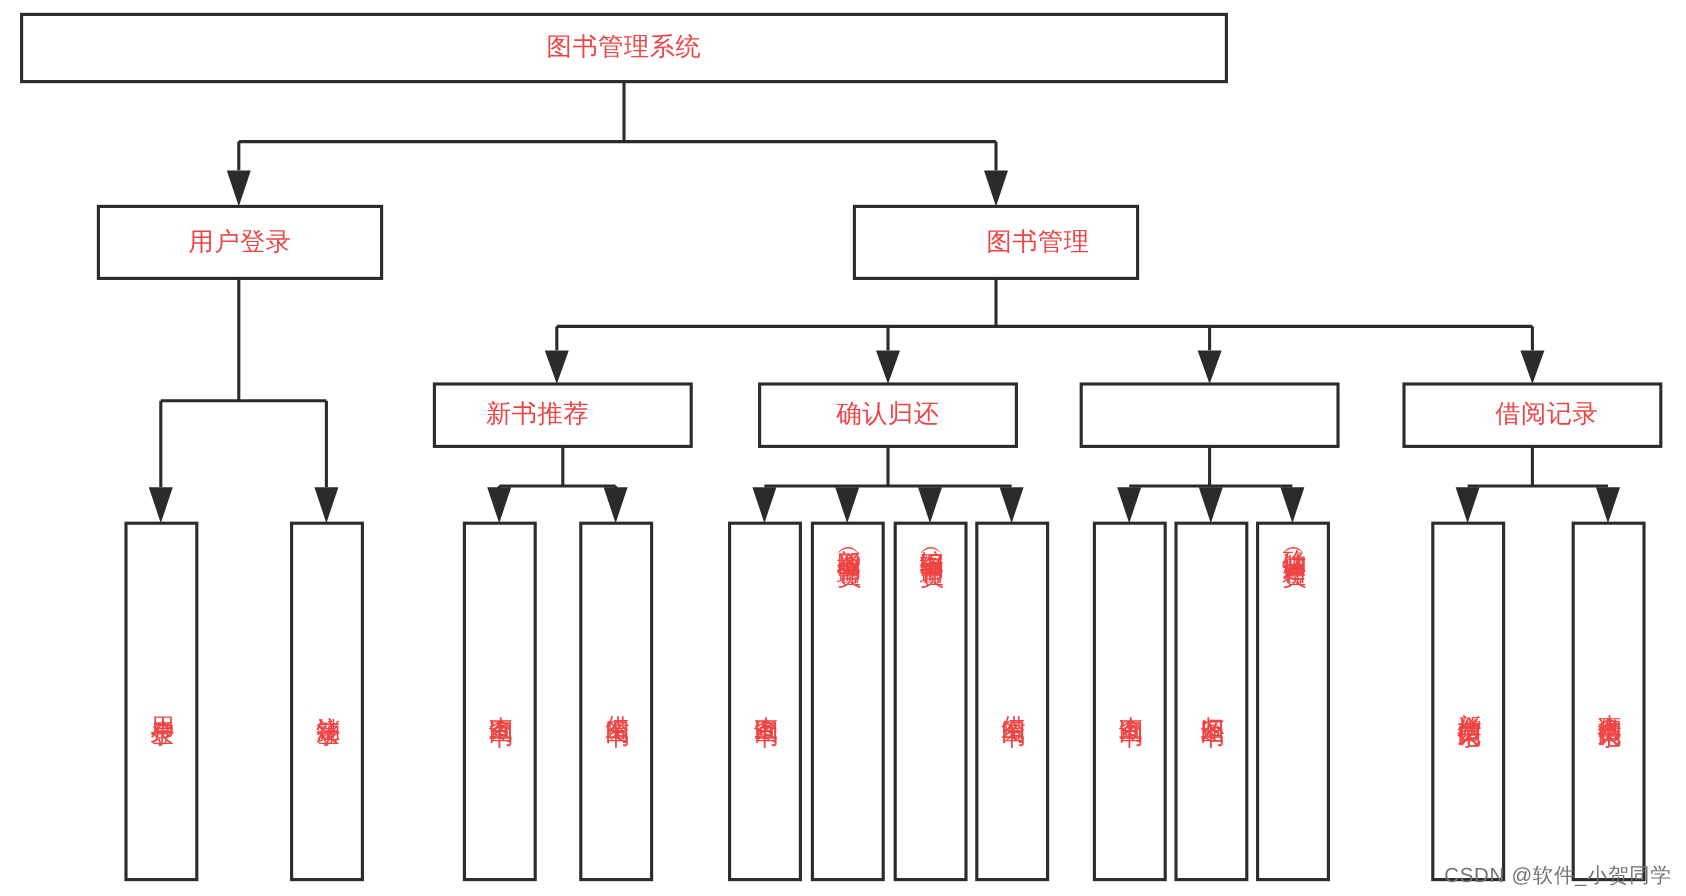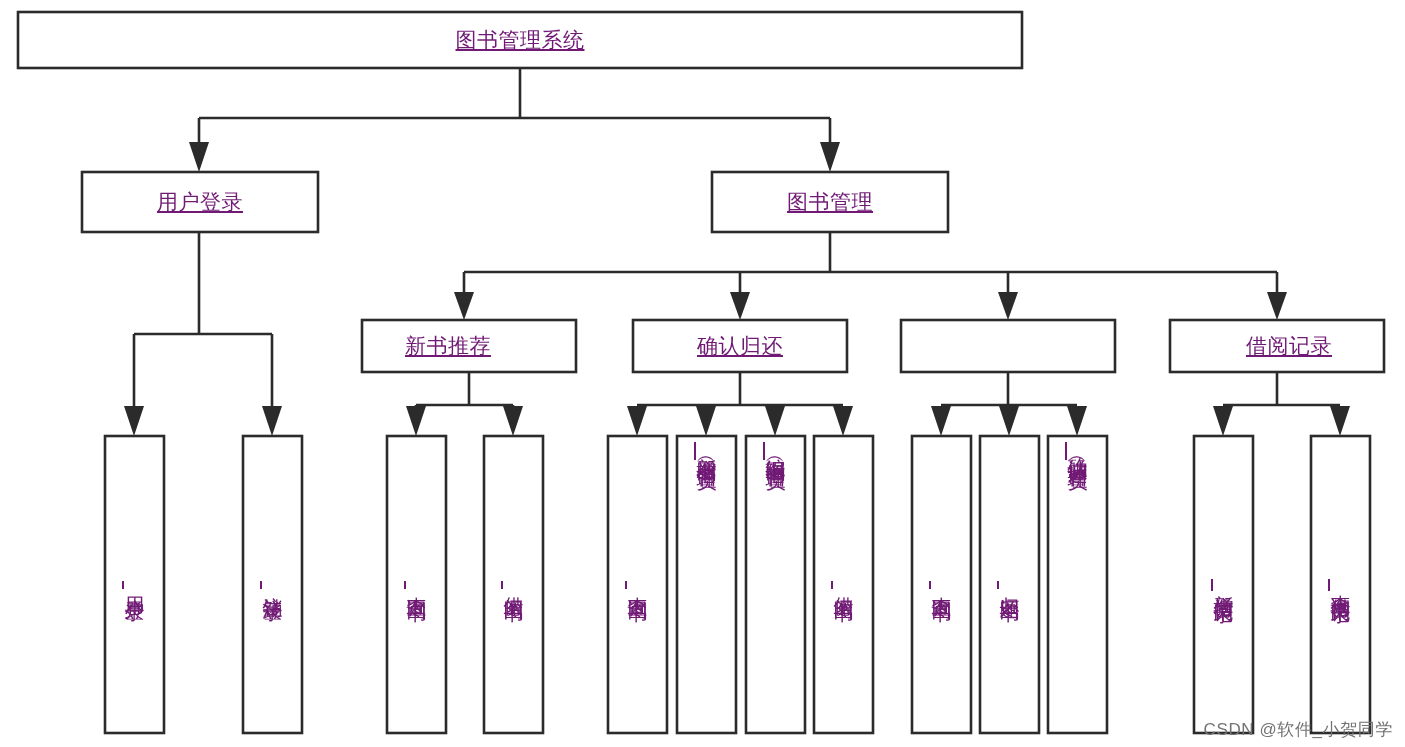--- a/index.html
+++ b/index.html
@@ -40,26 +40,25 @@
   }
   .arrow-head {
     fill: #2b2b2b;
     stroke: none;
   }
   .node-label {
     position: absolute;
     display: flex;
     align-items: center;
     justify-content: center;
-    color: #701a75;
+    color: #ef4444;
     font-family: "Liberation Sans", "DejaVu Sans", sans-serif;
     letter-spacing: 0.5px;
     pointer-events: none;
     box-sizing: border-box;
-    text-decoration: underline;
   }
   .node-label.horizontal {
     font-size: 21px;
     line-height: 1.25;
     text-align: center;
   }
   .node-label.vertical {
     writing-mode: vertical-rl;
     text-orientation: upright;
     font-size: 20px;
@@ -169,21 +168,21 @@
     <rect class="node-box" x="1048" y="436" width="59" height="297"></rect>
 
     <rect class="node-box" x="1194" y="436" width="59" height="297"></rect>
     <rect class="node-box" x="1311" y="436" width="59" height="297"></rect>
 
   </svg>
 
   <div class="node-label horizontal" style="left:18px; top:12px; width:1004px; height:56px;">图书管理系统</div>
 
   <div class="node-label horizontal" style="left:82px; top:172px; width:236px; height:60px;">用户登录</div>
-  <div class="node-label horizontal" style="left:712px; top:172px; width:236px; height:60px;">图书管理</div>
+  <div class="node-label horizontal" style="left:747px; top:172px; width:236px; height:60px;">图书管理</div>
 
   <div class="node-label horizontal" style="left:362px; top:320px; width:172px; height:52px;">新书推荐</div>
   <div class="node-label horizontal" style="left:633px; top:320px; width:214px; height:52px;">确认归还</div>
   <div class="node-label horizontal" style="left:1170px; top:320px; width:238px; height:52px;">借阅记录</div>
 
   <div class="node-label vertical centered" style="left:105px; top:436px; width:59px; height:297px;">用户登录</div>
   <div class="node-label vertical centered" style="left:243px; top:436px; width:59px; height:297px;">注销登录</div>
 
   <div class="node-label vertical centered" style="left:387px; top:436px; width:59px; height:297px;">查询图书</div>
   <div class="node-label vertical centered" style="left:484px; top:436px; width:59px; height:297px;">借阅图书</div>

